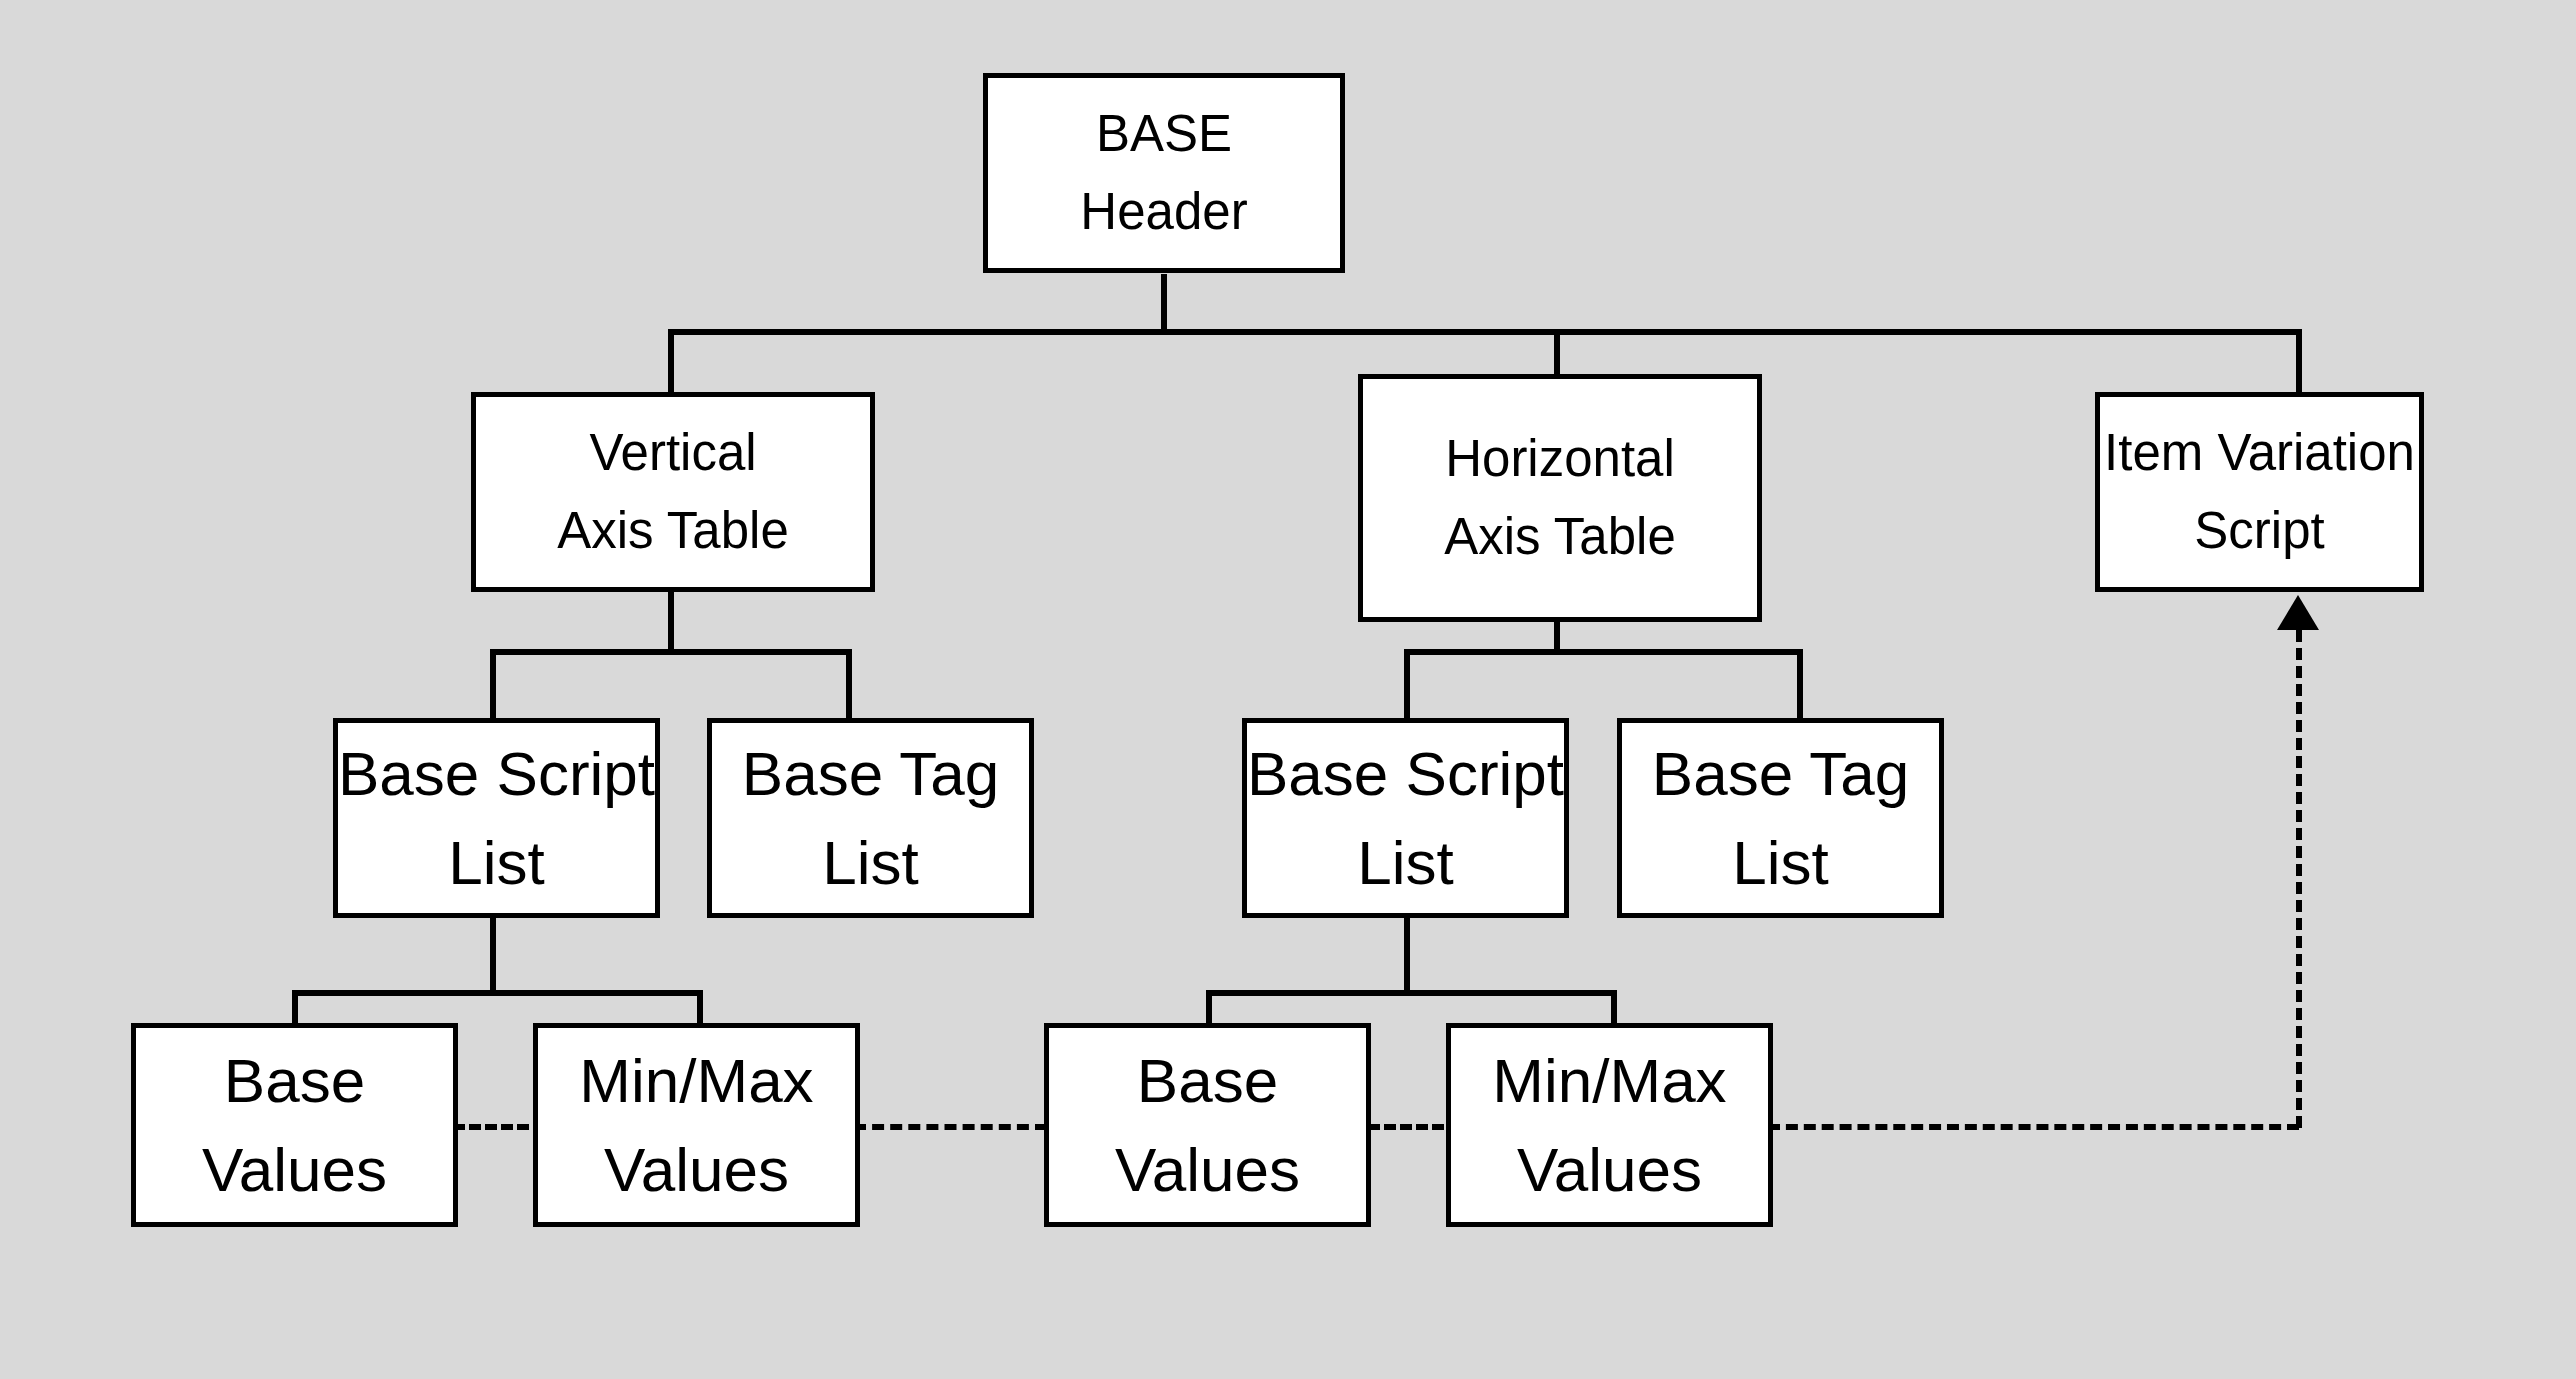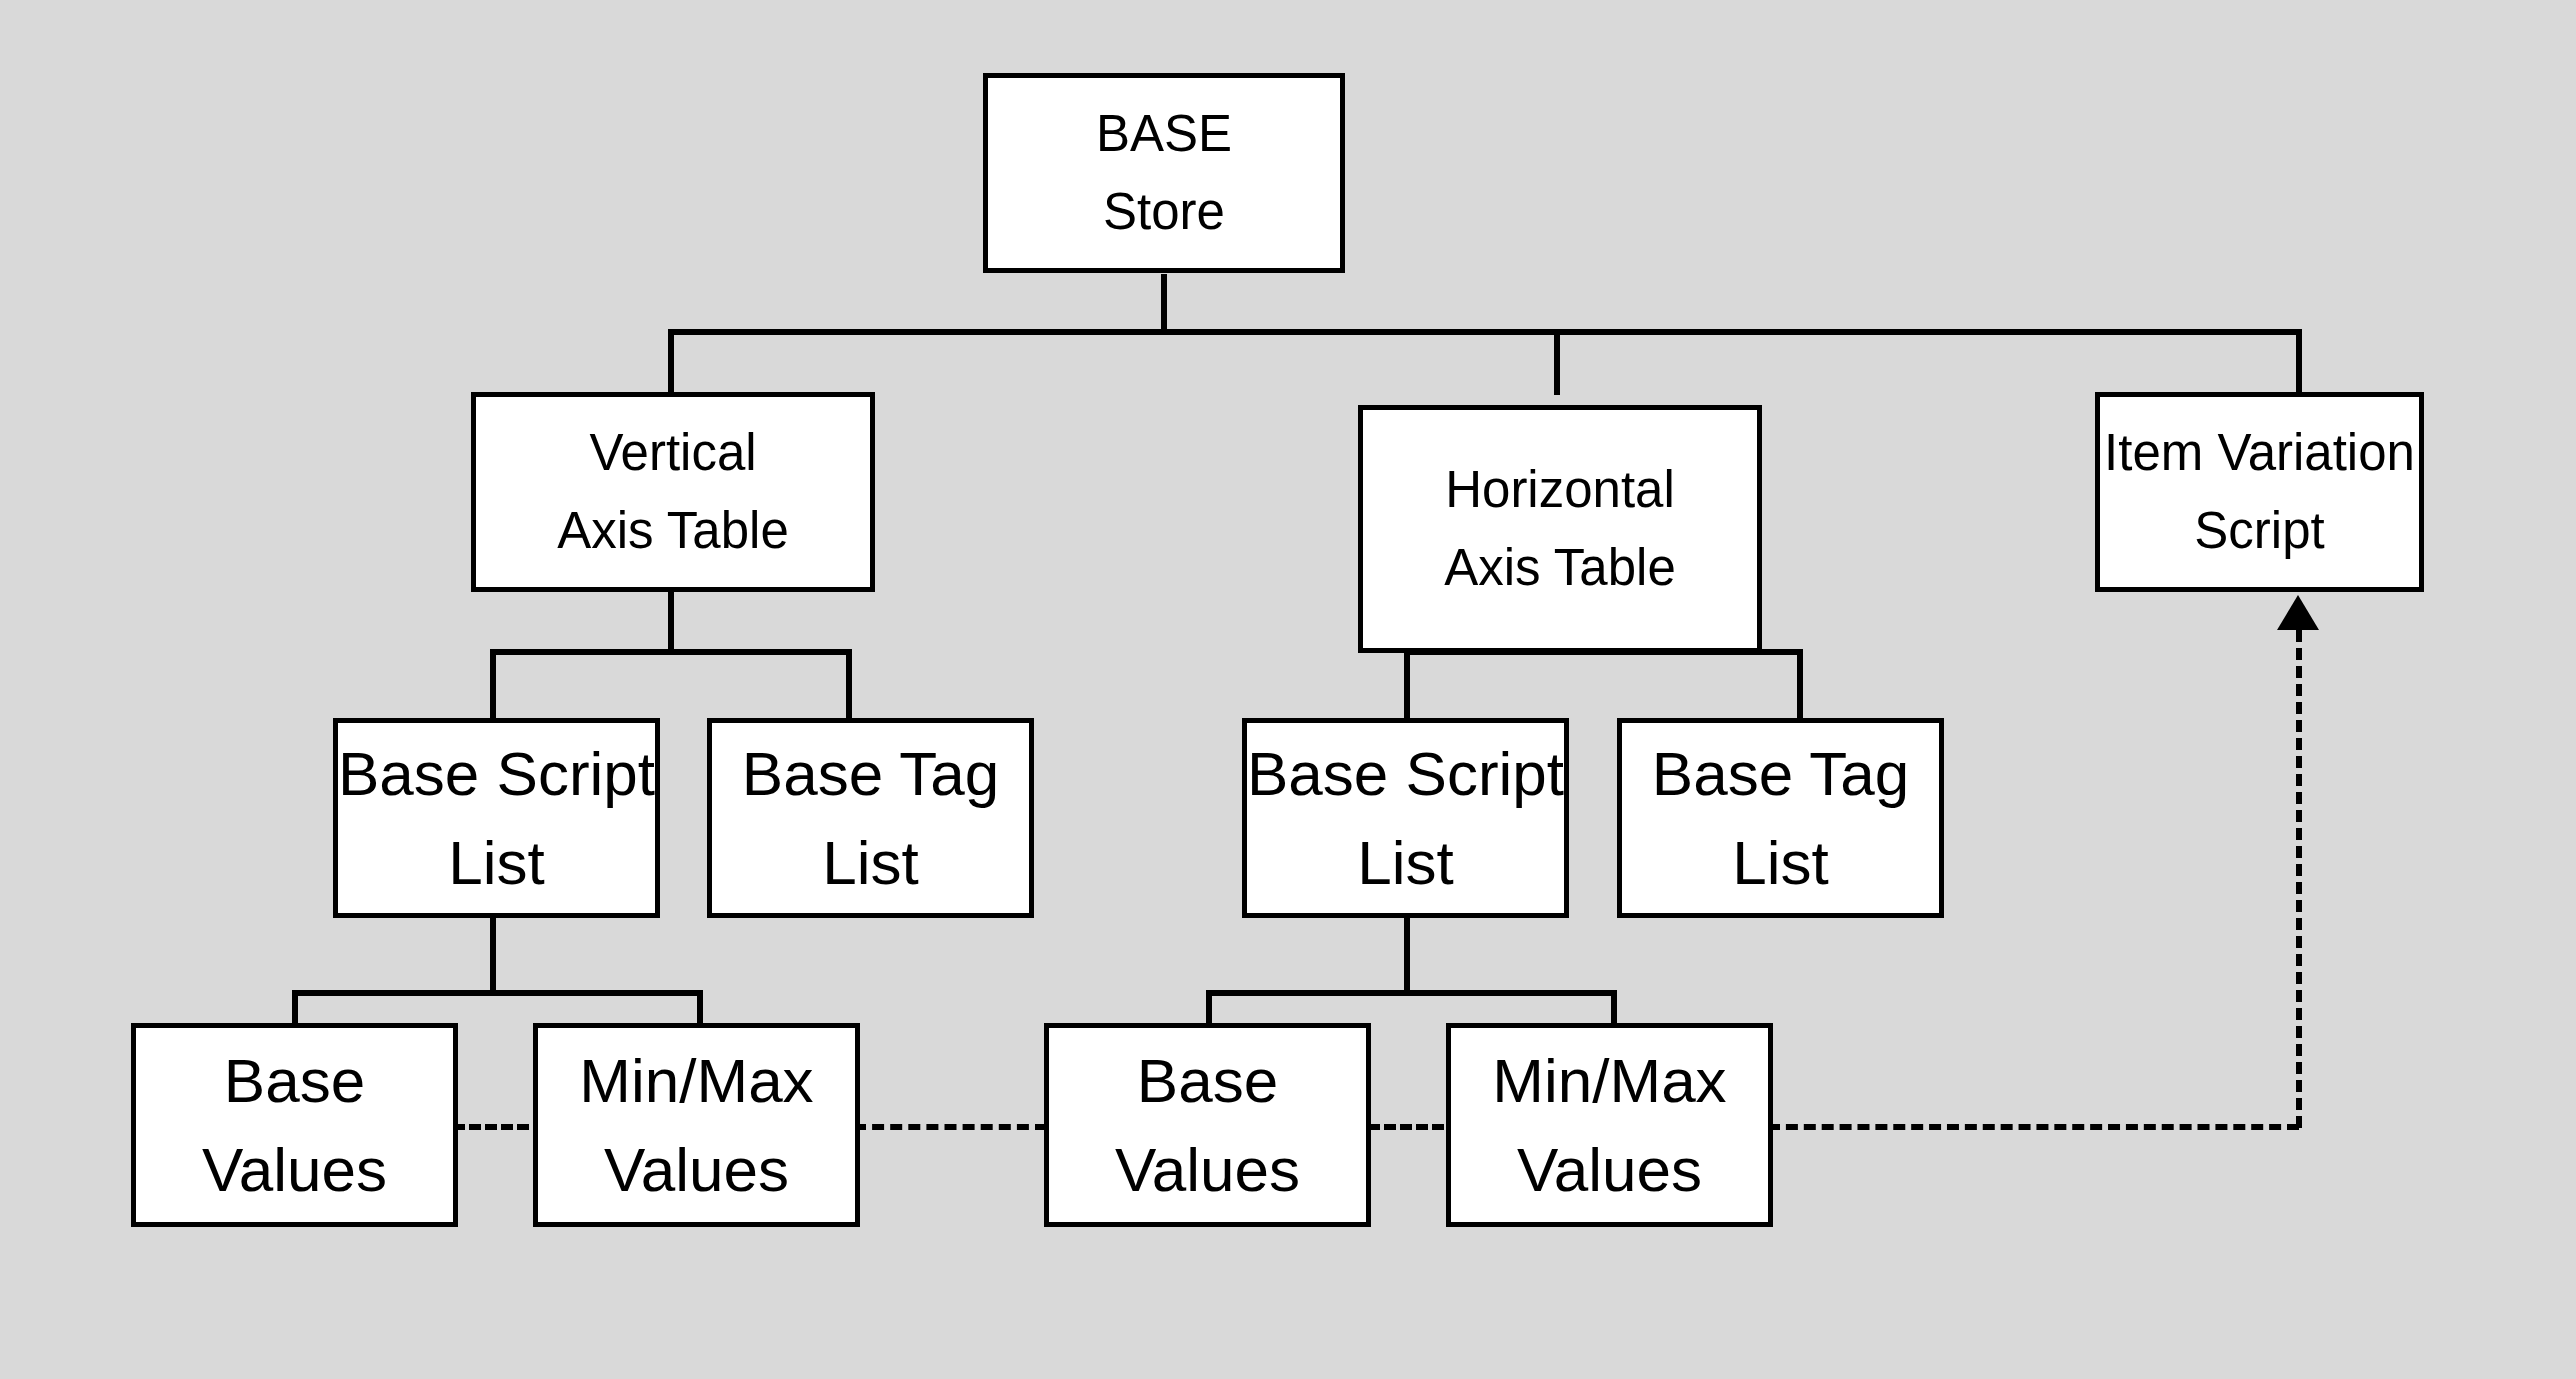--- a/index.html
+++ b/index.html
@@ -115,29 +115,29 @@
 
   <div class="dash-h" style="left:453px; top:1124px; width:92px;"></div>
   <div class="dash-h" style="left:854px; top:1124px; width:193px;"></div>
   <div class="dash-h" style="left:1368px; top:1124px; width:92px;"></div>
   <div class="dash-h" style="left:1768px; top:1124px; width:531px;"></div>
   <div class="dash-v" style="left:2296px; top:630px; height:498px;"></div>
   <div class="arrow-up" style="left:2277px; top:595px;"></div>
 
   <div class="node size-lg" style="left:983px; top:73px; width:362px; height:200px;">
     <span class="line1">BASE</span>
-    <span class="line2">Store</span>
+    <span class="line2">Header</span>
   </div>
 
   <div class="node size-lg" style="left:471px; top:392px; width:404px; height:200px;">
     <span class="line1">Vertical</span>
     <span class="line2">Axis Table</span>
   </div>
 
-  <div class="node size-lg" style="left:1358px; top:405px; width:404px; height:248px;">
+  <div class="node size-lg" style="left:1358px; top:374px; width:404px; height:248px;">
     <span class="line1">Horizontal</span>
     <span class="line2">Axis Table</span>
   </div>
 
   <div class="node size-lg" style="left:2095px; top:392px; width:329px; height:200px;">
     <span class="line1">Item Variation</span>
     <span class="line2">Script</span>
   </div>
 
   <div class="node size-md" style="left:333px; top:718px; width:327px; height:200px;">

